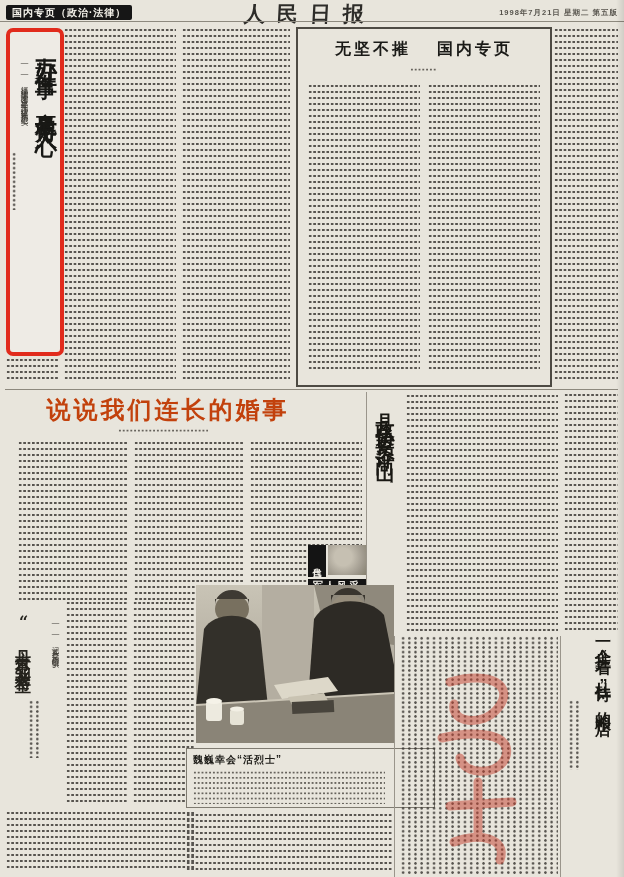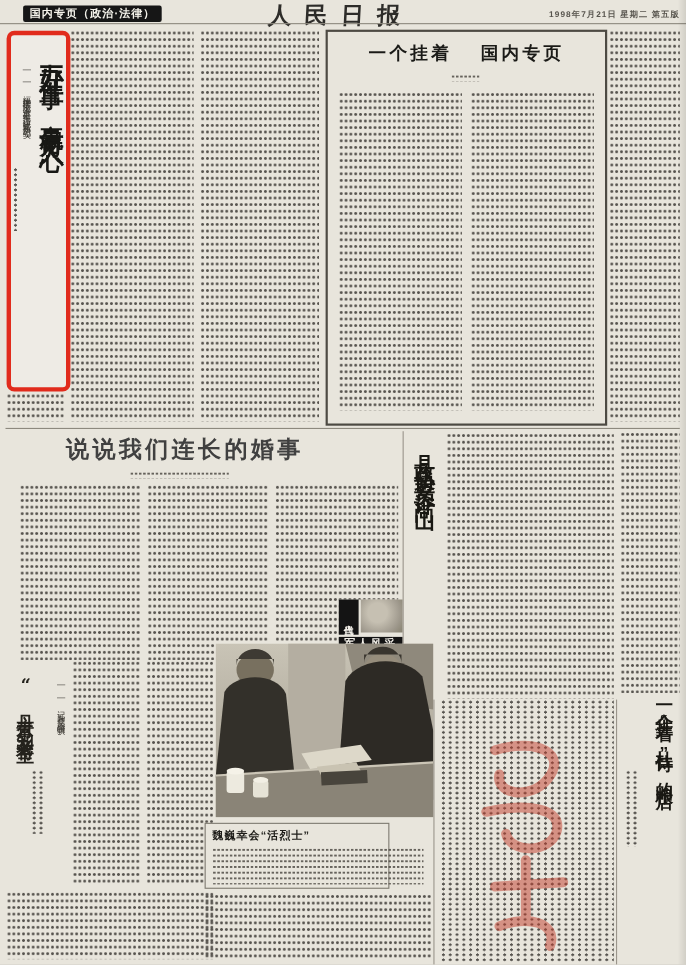--- a/index.html
+++ b/index.html
@@ -45,62 +45,62 @@
     font-size:22px; font-weight:bold; color:#181815; letter-spacing:5px; line-height:1;
   }
   .lead-sub{font-size:7.5px; color:#34322c; letter-spacing:2px;}
 
   .editorial-box{border:2px solid #4d4a43;}
   .editorial-title{
     font-size:16px; font-weight:bold; color:#1a1a17; text-align:center;
     display:flex; justify-content:center; gap:26px; letter-spacing:3px;
   }
   .wedding-title{
-    font-size:21px; font-weight:bold; color:#404040; letter-spacing:3px; text-align:center;
+    font-size:24px; font-weight:bold; color:#c2410c; letter-spacing:3px; text-align:center;
   }
   .committee-title{font-size:19px; font-weight:bold; color:#191813; letter-spacing:7px;}
   .danqing-title{font-size:16px; font-weight:bold; color:#24221c; letter-spacing:5px;}
   .danqing-sub{font-size:7.5px; color:#3b3832; letter-spacing:2px;}
   .grain-title{font-size:16px; font-weight:bold; color:#191813; letter-spacing:4px;}
   .caption-box{border:1px solid #7e7a70; background:#e8e5dc; padding:4px 6px; box-sizing:border-box;}
   .caption-title{font-size:10px; font-weight:bold; color:#1c1b17; letter-spacing:1px;}
 
   .badge{background:transparent;}
   .badge .blk{background:#141414; color:#f2efe8; font-weight:bold; text-align:center;}
   .badge-gray{
     background:radial-gradient(circle at 40% 40%, #c6c0b2 0 30%, #a09a8e 70%, #86816f 100%);
   }
   .edge-shade{background:linear-gradient(to right, rgba(0,0,0,0), rgba(0,0,0,.10));}
 </style>
 </head>
 <body>
 
 <div id="page">
 
-  <div class="abs section-bar" style="left:21px;top:5px;height:15px;">国内专页（政治·法律）</div>
+  <div class="abs section-bar" style="left:6px;top:5px;height:15px;">国内专页（政治·法律）</div>
 
   <div class="abs masthead serif" style="left:244px;top:0px;width:170px;height:22px;">人民日报</div>
 
   <div class="abs dateline" style="left:420px;top:8px;width:198px;">1998年7月21日 星期二 第五版</div>
 
   <div class="abs rule-h" style="left:0;top:21px;width:624px;"></div>
 
   <div class="abs lead-box" style="left:6px;top:28px;width:50px;height:320px;">
     <div class="abs vtext lead-title serif" style="right:2px;top:8px;height:300px;">办好一件事 赢得万人心</div>
     <div class="abs vtext lead-sub" style="right:31px;top:26px;height:270px;">——福建宁德地区查处干部违纪建私房纪实</div>
     <div class="abs greek-v" style="right:42px;top:120px;width:7px;height:58px;"></div>
   </div>
 
   <div class="abs greek-h" style="left:64px;top:27px;width:112px;height:356px;"></div>
   <div class="abs greek-h" style="left:182px;top:27px;width:108px;height:356px;"></div>
   <div class="abs greek-h" style="left:6px;top:357px;width:52px;height:26px;"></div>
 
   <div class="abs editorial-box" style="left:296px;top:27px;width:252px;height:356px;">
     <div class="abs editorial-title" style="left:0;top:10px;width:100%;">
-      <span>一个挂着</span>
+      <span>无坚不摧</span>
       <span>国内专页</span>
     </div>
     <div class="abs greek-fine" style="left:112px;top:38px;width:26px;height:7px;"></div>
     <div class="abs greek-h" style="left:10px;top:54px;width:112px;height:290px;"></div>
     <div class="abs greek-h" style="left:130px;top:54px;width:112px;height:290px;"></div>
   </div>
 
   <div class="abs greek-h" style="left:554px;top:27px;width:64px;height:356px;"></div>
 
   <div class="abs rule-h" style="left:5px;top:389px;width:613px;"></div>
@@ -153,21 +153,21 @@
       <polygon points="78,100 132,92 142,106 86,114" fill="#ddd8c9"></polygon>
       <polygon points="92,112 128,108 132,116 96,120" fill="#c9c3b2"></polygon>
       <rect x="96" y="116" width="42" height="12" fill="#48443c" transform="rotate(-3 117 122)"></rect>
       <rect x="10" y="116" width="16" height="20" rx="3" fill="#edeadf"></rect>
       <ellipse cx="18" cy="116" rx="8" ry="3" fill="#f5f2e8"></ellipse>
       <rect x="34" y="124" width="14" height="16" rx="3" fill="#e6e3d6"></rect>
       <ellipse cx="41" cy="124" rx="7" ry="2.6" fill="#f2efe4"></ellipse>
     </svg>
   </div>
 
-  <div class="abs caption-box" style="left:186px;top:748px;width:168px;height:60px;">
+  <div class="abs caption-box" style="left:186px;top:748px;width:249px;height:60px;">
     <div class="caption-title">魏巍幸会“活烈士”</div>
     <div class="greek-fine" style="width:192px;height:34px;margin-top:3px;"></div>
   </div>
   <div class="abs greek-h" style="left:186px;top:812px;width:206px;height:60px;"></div>
 
   <div class="abs rule-v" style="left:394px;top:636px;height:241px;"></div>
 
   <div class="abs greek-v" style="left:400px;top:636px;width:158px;height:238px;"></div>
   <div class="abs" style="left:420px;top:664px;width:120px;height:205px;">
     <svg width="120" height="205" viewBox="0 0 120 205">

